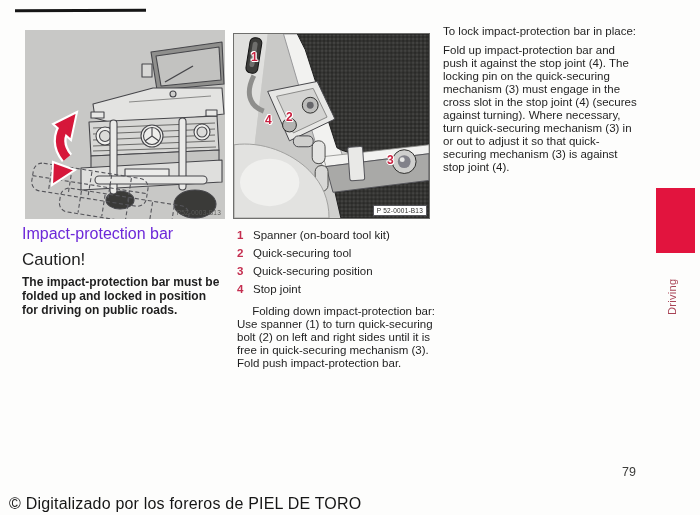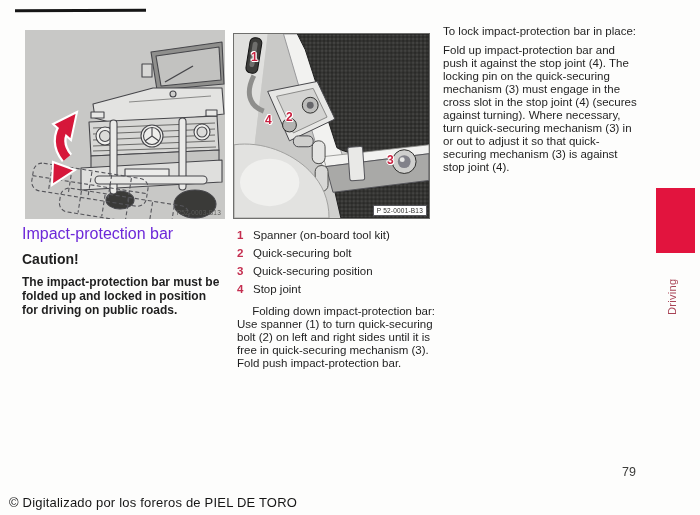--- a/index.html
+++ b/index.html
@@ -15,34 +15,34 @@
   #fig-right .fig-caption{right:2px;bottom:2px;background:#ffffff;border:1px solid #55555a;padding:1px 3px;color:#2e2e2c;}
   .fig-label{position:absolute;font-weight:bold;font-size:12px;line-height:12px;color:#c8203f;
              text-shadow:-1px 0 #fff,1px 0 #fff,0 -1px #fff,0 1px #fff,1px 1px #fff,-1px -1px #fff;}
   #lbl-1{left:17px;top:17px;}
   #lbl-2{left:52px;top:77px;}
   #lbl-4{left:31px;top:80px;}
   #lbl-3{left:153px;top:120px;}
   .col{position:absolute;font-size:11.5px;line-height:13px;}
   #col-left{left:22px;top:227px;width:200px;}
   .red-heading{color:#6d28d9;font-weight:normal;font-size:16px;margin:0 0 13px 0;}
-  .caution-title{font-weight:bold;font-size:14px;margin:0 0 9px 0;}
+  .caution-title{font-weight:normal;font-size:17px;margin:0 0 9px 0;}
   .caution-text{font-weight:bold;font-size:12px;line-height:14px;}
   #col-mid{left:237px;top:229px;width:198px;}
   .legend-row{display:flex;margin-bottom:5px;}
   .legend-num{width:16px;flex:none;font-weight:bold;color:#c42d4f;}
   .mid-para{margin-top:9px;text-align:right;}
   #col-right{left:443px;top:25px;width:211px;}
   #col-right .para{margin:0 16px 6px 0;}
   .tab{position:absolute;left:656px;top:188px;width:39px;height:65px;background:#e2143e;}
   .tab-label{position:absolute;left:666px;top:255px;width:18px;height:60px;
              writing-mode:vertical-rl;transform:rotate(180deg);
              font-size:11px;color:#a84456;letter-spacing:.3px;}
   .page-number{position:absolute;left:622px;top:465px;font-size:12.5px;color:#3c3c3a;}
-  .footer-credit{position:absolute;left:9px;top:495px;font-size:13px;color:#161616;letter-spacing:.2px;}
+  .footer-credit{position:absolute;left:9px;top:495px;font-size:16px;color:#161616;letter-spacing:.2px;}
 </style>
 </head>
 <body>
 
 <div class="page">
 
   <div class="scan-mark"></div>
 
   <div class="figure" id="fig-left">
     <svg viewBox="0 0 200 189">
@@ -160,21 +160,21 @@
     <div class="caution-text">The impact-protection bar must be folded up and locked in position for driving on public roads.</div>
   </div>
 
   <div class="col" id="col-mid">
     <div class="legend-row">
       <span class="legend-num">1</span>
       <span class="legend-label">Spanner (on-board tool kit)</span>
     </div>
     <div class="legend-row">
       <span class="legend-num">2</span>
-      <span class="legend-label">Quick-securing bolt</span>
+      <span class="legend-label">Quick-securing tool</span>
     </div>
     <div class="legend-row">
       <span class="legend-num">3</span>
       <span class="legend-label">Quick-securing position</span>
     </div>
     <div class="legend-row">
       <span class="legend-num">4</span>
       <span class="legend-label">Stop joint</span>
     </div>
     <div class="mid-para">Folding down impact-protection bar:</div>

